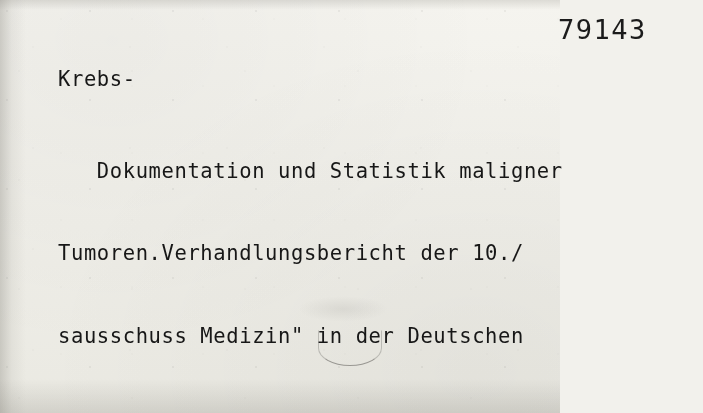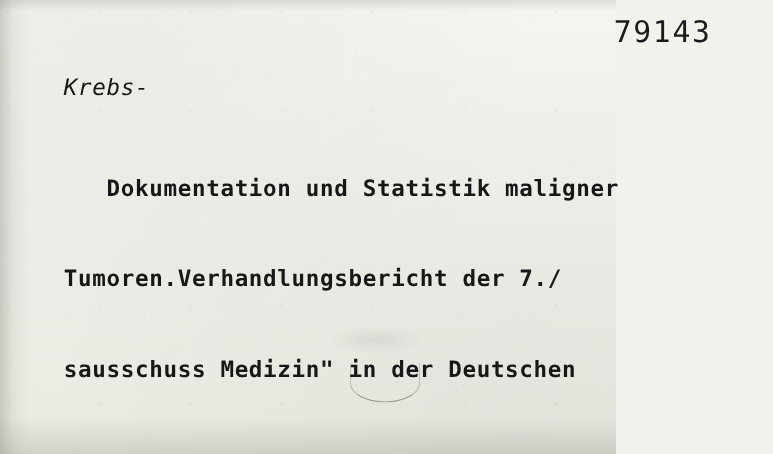--- a/index.html
+++ b/index.html
@@ -73,30 +73,28 @@
     left: 58px;
     width: 620px;
     color: #171717;
     font-size: 20.5px;
     line-height: 27.5px;
     letter-spacing: 0.6px;
   }
   .heading-line {
     margin: 0 0 9px 0;
     white-space: pre;
-    font-style: italic;
   }
   .body-block {
     margin: 0;
     white-space: pre;
   }
   .body-block .line {
     white-space: pre;
     display: block;
-    font-weight: bold;
   }
   
   .pencil-mark {
     position: absolute;
     left: 318px;
     top: 330px;
     width: 62px;
     height: 34px;
     border: 1.6px solid rgba(90,88,84,0.55);
     border-top-color: transparent;
@@ -124,21 +122,21 @@
   <div class="edge-left"></div>
   <div class="edge-bottom"></div>
 
   <div class="catalog-number">79143</div>
 
   <div class="entry">
     <div class="heading-line">Krebs-</div>
 
     <div class="body-block">
       <span class="line">   Dokumentation und Statistik maligner</span>
-      <span class="line">Tumoren.Verhandlungsbericht der 7./</span>
+      <span class="line">Tumoren.Verhandlungsbericht der 10./</span>
       <span class="line">sausschuss Medizin" in der Deutschen</span>
       
       
       
     </div>
 
   </div>
 
   <div class="smudge-a"></div>
   <div class="pencil-mark"></div>

